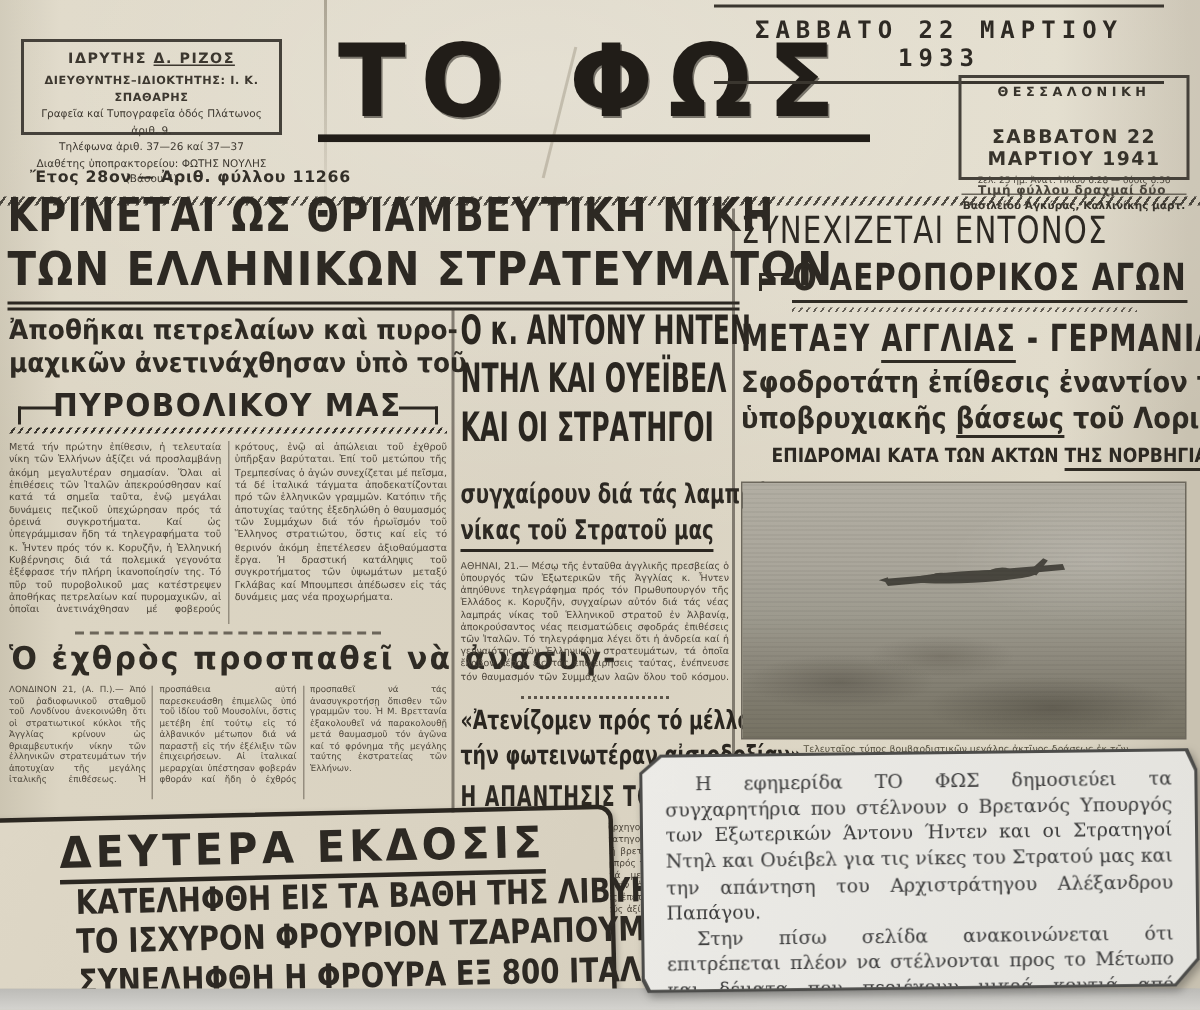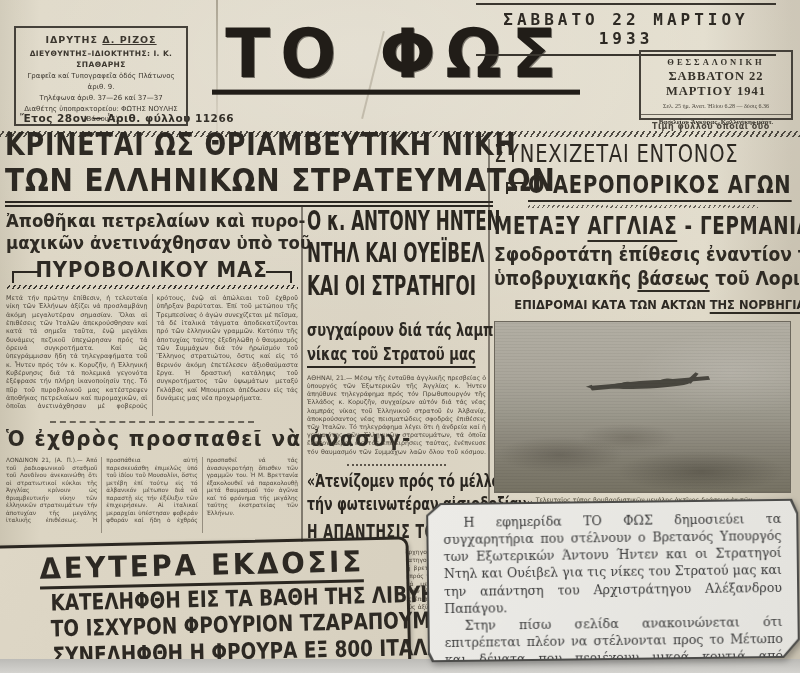--- a/index.html
+++ b/index.html
@@ -17,21 +17,21 @@
     color:#2d2923;
   }
   .crease-v { position:absolute; left:216px; top:0; width:2px; height:132px;
     background:linear-gradient(180deg, rgba(90,80,60,.4), rgba(90,80,60,.05)); }
   .crease-d { position:absolute; left:372px; top:30px; width:2px; height:90px;
     background:rgba(110,100,80,.28); transform:rotate(14deg); }
   .sx { display:inline-block; transform-origin:left center; white-space:nowrap; }
   .sxc { display:inline-block; transform-origin:center center; white-space:nowrap; }
 
   
-  #founder-box { position:absolute; left:14px; top:26px; width:174px; height:100px;
+  #founder-box { position:absolute; left:14px; top:26px; width:174px; height:64px;
     border:2px solid #45413a; padding:5px 4px 3px; text-align:center;
     font-size:7px; line-height:1.55; color:#3c372f; }
   #founder-box .fb-big { font-size:9.5px; font-weight:700; letter-spacing:1px; }
   #founder-box .fb-mid { font-size:7.5px; font-weight:700; letter-spacing:.4px; }
   .u { text-decoration:underline; }
   #edition-line { position:absolute; left:20px; top:112px; font-size:10.5px; font-weight:700;
     letter-spacing:.5px; color:#332f28; }
 
   #masthead { position:absolute; left:212px; top:24px; width:368px; text-align:center; }
   #masthead-title { font-size:66px; font-weight:900; letter-spacing:10px; line-height:.95;
@@ -39,23 +39,23 @@
     border-bottom:5px solid #211d18; padding-bottom:2px; }
   #masthead-sub { margin-top:4px; font-size:16px; font-weight:600; letter-spacing:4.5px;
     color:#2f2b24; }
 
   #typed-date { position:absolute; left:476px; top:3px; width:300px; text-align:center;
     border-top:2px solid #3a362f; border-bottom:2px solid #3a362f; padding:5px 0 6px;
     font-family:"DejaVu Sans Mono", monospace; font-size:16px; letter-spacing:4px;
     color:#2e2a24; font-weight:600; }
 
   #city-box { position:absolute; left:639px; top:50px; width:154px; height:70px;
-    border:2px solid #45413a; text-align:center; padding-top:5px; color:#37332b;font-family:Liberation Serif, serif; }
+    border:2px solid #45413a; text-align:center; padding-top:5px; color:#37332b; }
   #city-box .cb-city { font-size:8.5px; font-weight:700; letter-spacing:3px; }
-  #city-box .cb-date { font-size:12.5px; font-weight:800; letter-spacing:1px; margin-top:2px; }
+  #city-box .cb-date { font-size:12.5px; font-weight:800; letter-spacing:1px; margin-top:16px; }
   #city-box .cb-small { font-size:6px; margin-top:4px; color:#4a453c; }
   #city-box .cb-saints { font-size:7px; font-weight:700; margin-top:5px; border-top:1px solid #6a655a;
     padding-top:3px; }
   #price-line { position:absolute; left:652px; top:122px; font-size:8px; font-weight:700;
     color:#4a453c; letter-spacing:.5px; }
 
   .zigzag { position:absolute; left:0; top:131px; right:0; height:6px;
     background:repeating-linear-gradient(-55deg, #35312a 0 1.6px, transparent 1.6px 5px);
     opacity:.85; }
 
@@ -208,21 +208,21 @@
     </div>
 
     <div id="typed-date">ΣΑΒΒΑΤΟ 22 ΜΑΡΤΙΟΥ 1933</div>
 
     <div id="city-box">
       <div class="cb-city">ΘΕΣΣΑΛΟΝΙΚΗ</div>
       <div class="cb-date">ΣΑΒΒΑΤΟΝ 22 ΜΑΡΤΙΟΥ 1941</div>
       <div class="cb-small">Σελ. 25 ἡμ.  Ἀνατ. Ἡλίου 6.28 — δύσις 6.36</div>
       <div class="cb-saints">Βασιλείου Ἀγκύρας, Καλλινίκης μάρτ.</div>
     </div>
-    <div id="price-line">Τιμή φύλλου ὁποῖαι δύο</div>
+    <div id="price-line">Τιμή φύλλου δραχμαί δύο</div>
 
     <div class="zigzag"></div>
 
     <div id="lead-hl">
       <div class="hl1"><span class="sx">ΚΡΙΝΕΤΑΙ ΩΣ ΘΡΙΑΜΒΕΥΤΙΚΗ ΝΙΚΗ</span></div>
       <div class="hl2"><span class="sx">ΤΩΝ ΕΛΛΗΝΙΚΩΝ ΣΤΡΑΤΕΥΜΑΤΩΝ</span></div>
     </div>
 
     <div id="vr1" class="vrule"></div>
     <div id="vr2" class="vrule"></div>

